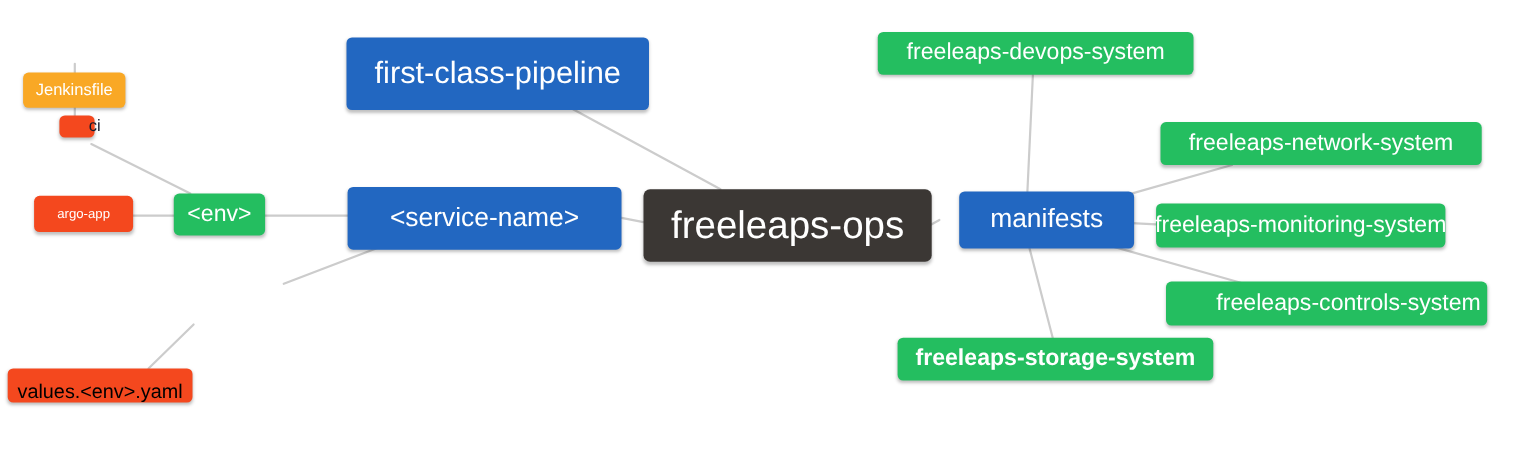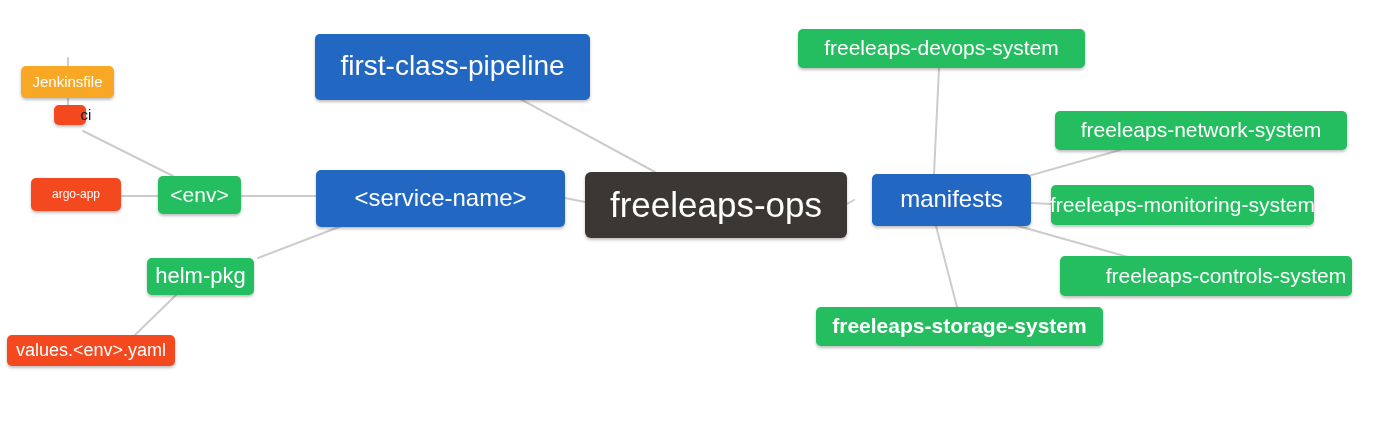--- a/index.html
+++ b/index.html
@@ -67,24 +67,21 @@
     </div>
     <div class="node" style="left: 54px; top: 105px; width: 31px; height: 20px; font-size: 15px; background: rgb(244, 72, 30); color: #0f172a; border-radius: 5px; padding-left: 32px;">
       <span>ci</span>
     </div>
     <div class="node" style="left: 31px; top: 178px; width: 90px; height: 33px; font-size: 12px; background: rgb(244, 72, 30); color: rgb(255, 255, 255); border-radius: 5px;">
       <span>argo-app</span>
     </div>
     <div class="node" style="left: 158px; top: 176px; width: 83px; height: 38px; font-size: 21px; background: rgb(36, 190, 96); color: rgb(255, 255, 255); border-radius: 5px;">
       <span>&lt;env&gt;</span>
     </div>
-    <div class="node" style="left: 147px; top: 258px; width: 107px; height: 37px; font-size: 22px; background: rgb(36, 190, 96); color: rgb(255, 255, 255); border-radius: 5px;">
-      <span>helm-pkg</span>
-    </div>
-    <div class="node" style="left: 7px; top: 335px; width: 168px; height: 31px; font-size: 18px; background: rgb(244, 72, 30); color: #ffffff; border-radius: 5px;">
+    <div class="node" style="left: 7px; top: 335px; width: 168px; height: 31px; font-size: 18px; background: rgb(244, 72, 30); color: #000000; border-radius: 5px; align-items: flex-end;">
       <span>values.&lt;env&gt;.yaml</span>
     </div>
     <div class="node" style="left: 315px; top: 34px; width: 275px; height: 66px; font-size: 28px; background: rgb(34, 103, 193); color: rgb(255, 255, 255); border-radius: 5px;">
       <span>first-class-pipeline</span>
     </div>
     <div class="node" style="left: 316px; top: 170px; width: 249px; height: 57px; font-size: 24px; background: rgb(34, 103, 193); color: rgb(255, 255, 255); border-radius: 5px;">
       <span>&lt;service-name&gt;</span>
     </div>
     <div class="node" style="left: 585px; top: 172px; width: 262px; height: 66px; font-size: 35px; background: rgb(59, 55, 52); color: rgb(255, 255, 255); border-radius: 6px;">
       <span>freeleaps-ops</span>

